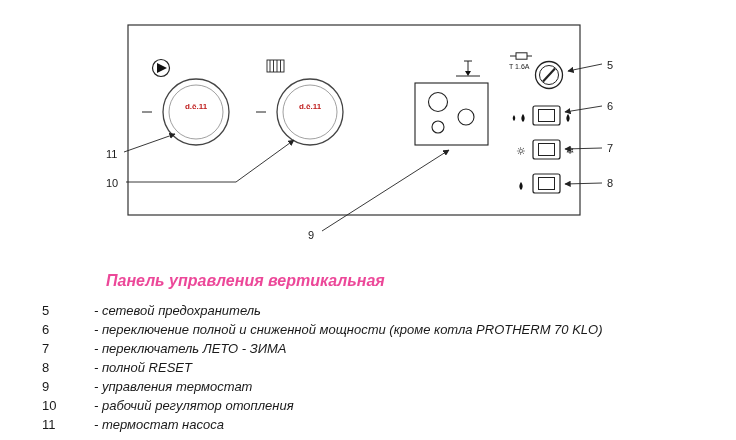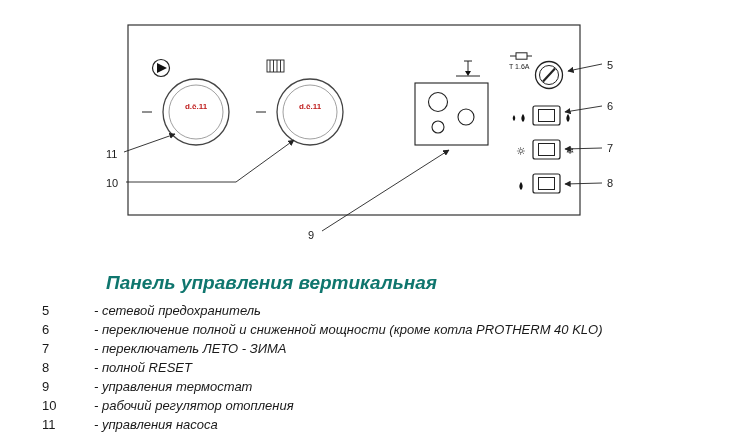--- a/index.html
+++ b/index.html
@@ -7,22 +7,22 @@
     position:relative;
     width:736px;height:440px;
     background:#ffffff;
     font-family:"Liberation Sans", sans-serif;
     color:#1a1a1a;
     overflow:hidden;
   }
   .diagram-svg{position:absolute;left:0;top:0;}
   .caption{
     position:absolute;left:106px;top:272px;
-    font-size:19px;font-weight:bold;font-style:italic;
-    color:#0f766e;
+    font-size:16px;font-weight:bold;font-style:italic;
+    color:#ec4899;
   }
   .legend{
     position:absolute;left:42px;top:301px;width:686px;
     font-size:13px;
   }
   .legend-row{display:flex;line-height:19px;}
   .legend-num{width:52px;flex:0 0 52px;}
   .legend-text{flex:1;font-style:italic;}
   svg text{font-family:"Liberation Sans", sans-serif;fill:#1a1a1a;}
   .callout-num{font-size:11px;}
@@ -170,37 +170,37 @@
 
   <div class="caption">Панель управления вертикальная</div>
 
   <div class="legend">
     <div class="legend-row">
       <span class="legend-num">5</span>
       <span class="legend-text">- сетевой предохранитель</span>
     </div>
     <div class="legend-row">
       <span class="legend-num">6</span>
-      <span class="legend-text">- переключение полной и сниженной мощности (кроме котла PROTHERM 40 KLO)</span>
+      <span class="legend-text">- переключение полной и сниженной мощности (кроме котла PROTHERM 70 KLO)</span>
     </div>
     <div class="legend-row">
       <span class="legend-num">7</span>
       <span class="legend-text">- переключатель ЛЕТО - ЗИМА</span>
     </div>
     <div class="legend-row">
       <span class="legend-num">8</span>
       <span class="legend-text">- полной RESET</span>
     </div>
     <div class="legend-row">
       <span class="legend-num">9</span>
       <span class="legend-text">- управления термостат</span>
     </div>
     <div class="legend-row">
       <span class="legend-num">10</span>
       <span class="legend-text">- рабочий регулятор отопления</span>
     </div>
     <div class="legend-row">
       <span class="legend-num">11</span>
-      <span class="legend-text">- управления насоса</span>
+      <span class="legend-text">- термостат насоса</span>
     </div>
   </div>
 
 </div>
 
 </body></html>

